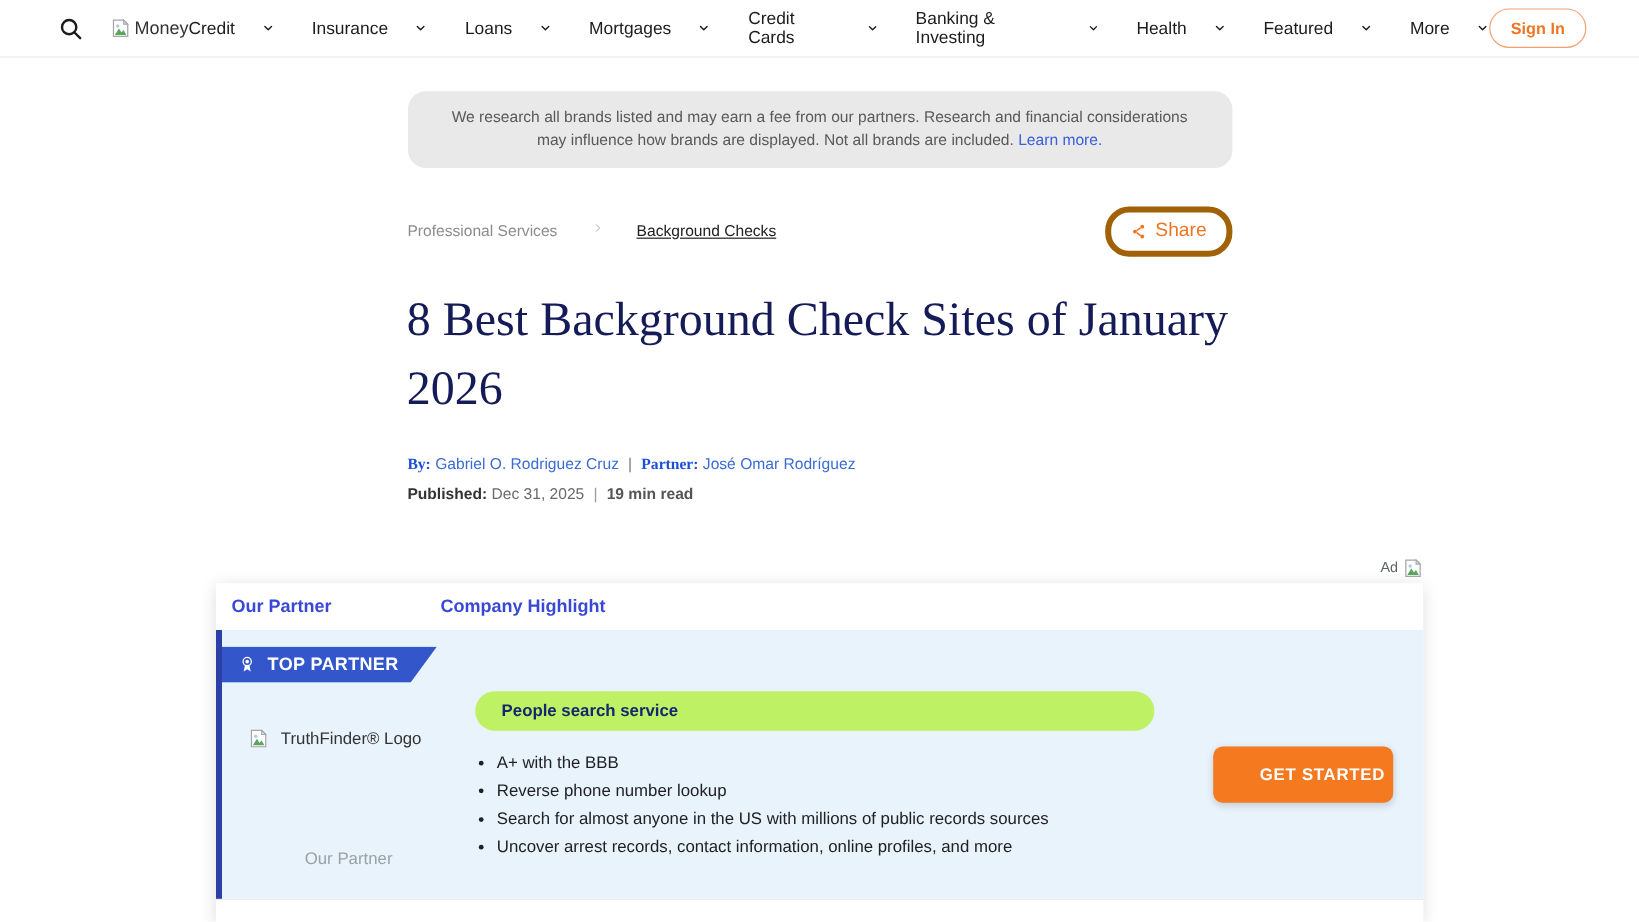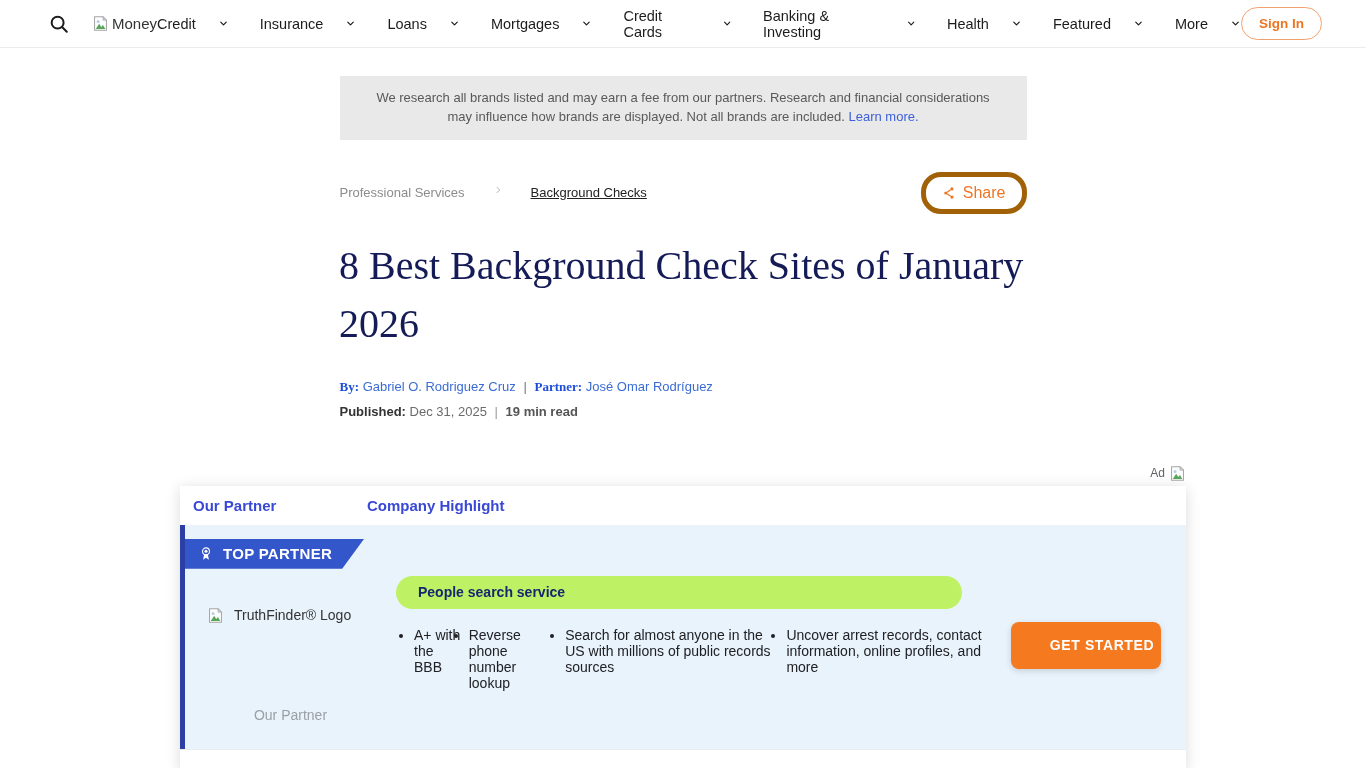--- a/index.html
+++ b/index.html
@@ -14,21 +14,21 @@
   .logo { margin-left:22px; display:flex; align-items:center; gap:3px; text-decoration:none; color:#333; font-size:15px; }
   .nav-center { flex:1; display:flex; justify-content:center; align-items:center; gap:31px; }
   .nav-item { display:flex; align-items:center; gap:22px; font-size:14.5px; color:#1c1c1c; text-decoration:none; cursor:pointer; }
   .chev { width:11px; height:11px; }
   .signin { margin-right:44px; padding:8px 17px; border:1px solid #f2a272; border-radius:20px;
             background:#fff; color:var(--accent_orange,#ee7623); font-size:13.5px; font-weight:bold; cursor:pointer; }
 
   
   .content { position:absolute; top:48px; left:0; right:0; }
   .disclaimer { width:687px; margin:28px auto 0; background:#e9e9e9; padding:13px 26px;
-                font-size:13px; line-height:1.45; color:#595959; text-align:center; }
+                font-size:13px; line-height:1.45; color:#595959; text-align:center;border-radius:15px; }
   .disclaimer a { color:var(--link_blue,#3b5fd9); text-decoration:none; cursor:pointer; }
 
   .topbar-row { width:687px; margin:37px auto 0; display:flex; align-items:center; justify-content:space-between; height:32px; }
   .breadcrumb { display:flex; gap:28px; font-size:13px; }
   .crumb-parent { color:#8c8c8c; text-decoration:none; cursor:pointer; }
   .crumb-sep { width:10px; height:10px; }
   .crumb-current { color:#222; text-decoration:underline; font-weight:500; cursor:pointer; }
   .share-btn { display:flex; align-items:center; gap:7px; padding:7px 16px; background:#fff;
                border:5px solid #a16207; border-radius:20px; color:var(--accent_orange,#ee7623);
                font-size:16px; cursor:pointer; }
@@ -68,21 +68,21 @@
   .cell-logo { width:211px; display:flex; flex-direction:column; }
   .logo-line { margin-top:82px; margin-left:22px; display:flex; align-items:center; gap:10px;
                font-size:14px; color:#333; text-decoration:none; cursor:pointer; }
   .caption { margin-top:auto; margin-bottom:26px; text-align:center; color:#9aa0a6; font-size:14px; }
 
   .cell-mid { flex:1; }
   .pill { margin-top:51px; width:566px; height:33px; background:#bef264; border-radius:17px;
           display:flex; align-items:center; padding-left:22px;
           color:var(--pill_text_navy,#16276f); font-weight:bold; font-size:14px; }
   .bullets { margin:18px 0 0 2px; padding-left:16px; list-style:disc;
-             font-size:14px; color:#202124; display:flex; flex-direction:row; gap:7.5px; }
+             font-size:14px; color:#202124; display:flex; flex-direction:column; gap:7.5px; }
 
   .cell-cta { width:200px; display:flex; justify-content:center; }
   .cta-btn { margin-top:97px; width:150px; height:47px; background:var(--cta_orange,#f4791f);
              border:none; border-radius:8px; color:#fff; font-weight:bold; font-size:14px;
              letter-spacing:.6px; cursor:pointer; box-shadow:0 2px 6px rgba(0,0,0,.15);padding-left:32px; }
   .row-bottom { height:22px; background:#fff; border-top:1px solid #ececec; }
 
   .broken-img { display:inline-flex; width:17px; height:17px; }
   .broken-img svg { width:100%; height:100%; }
 </style>

